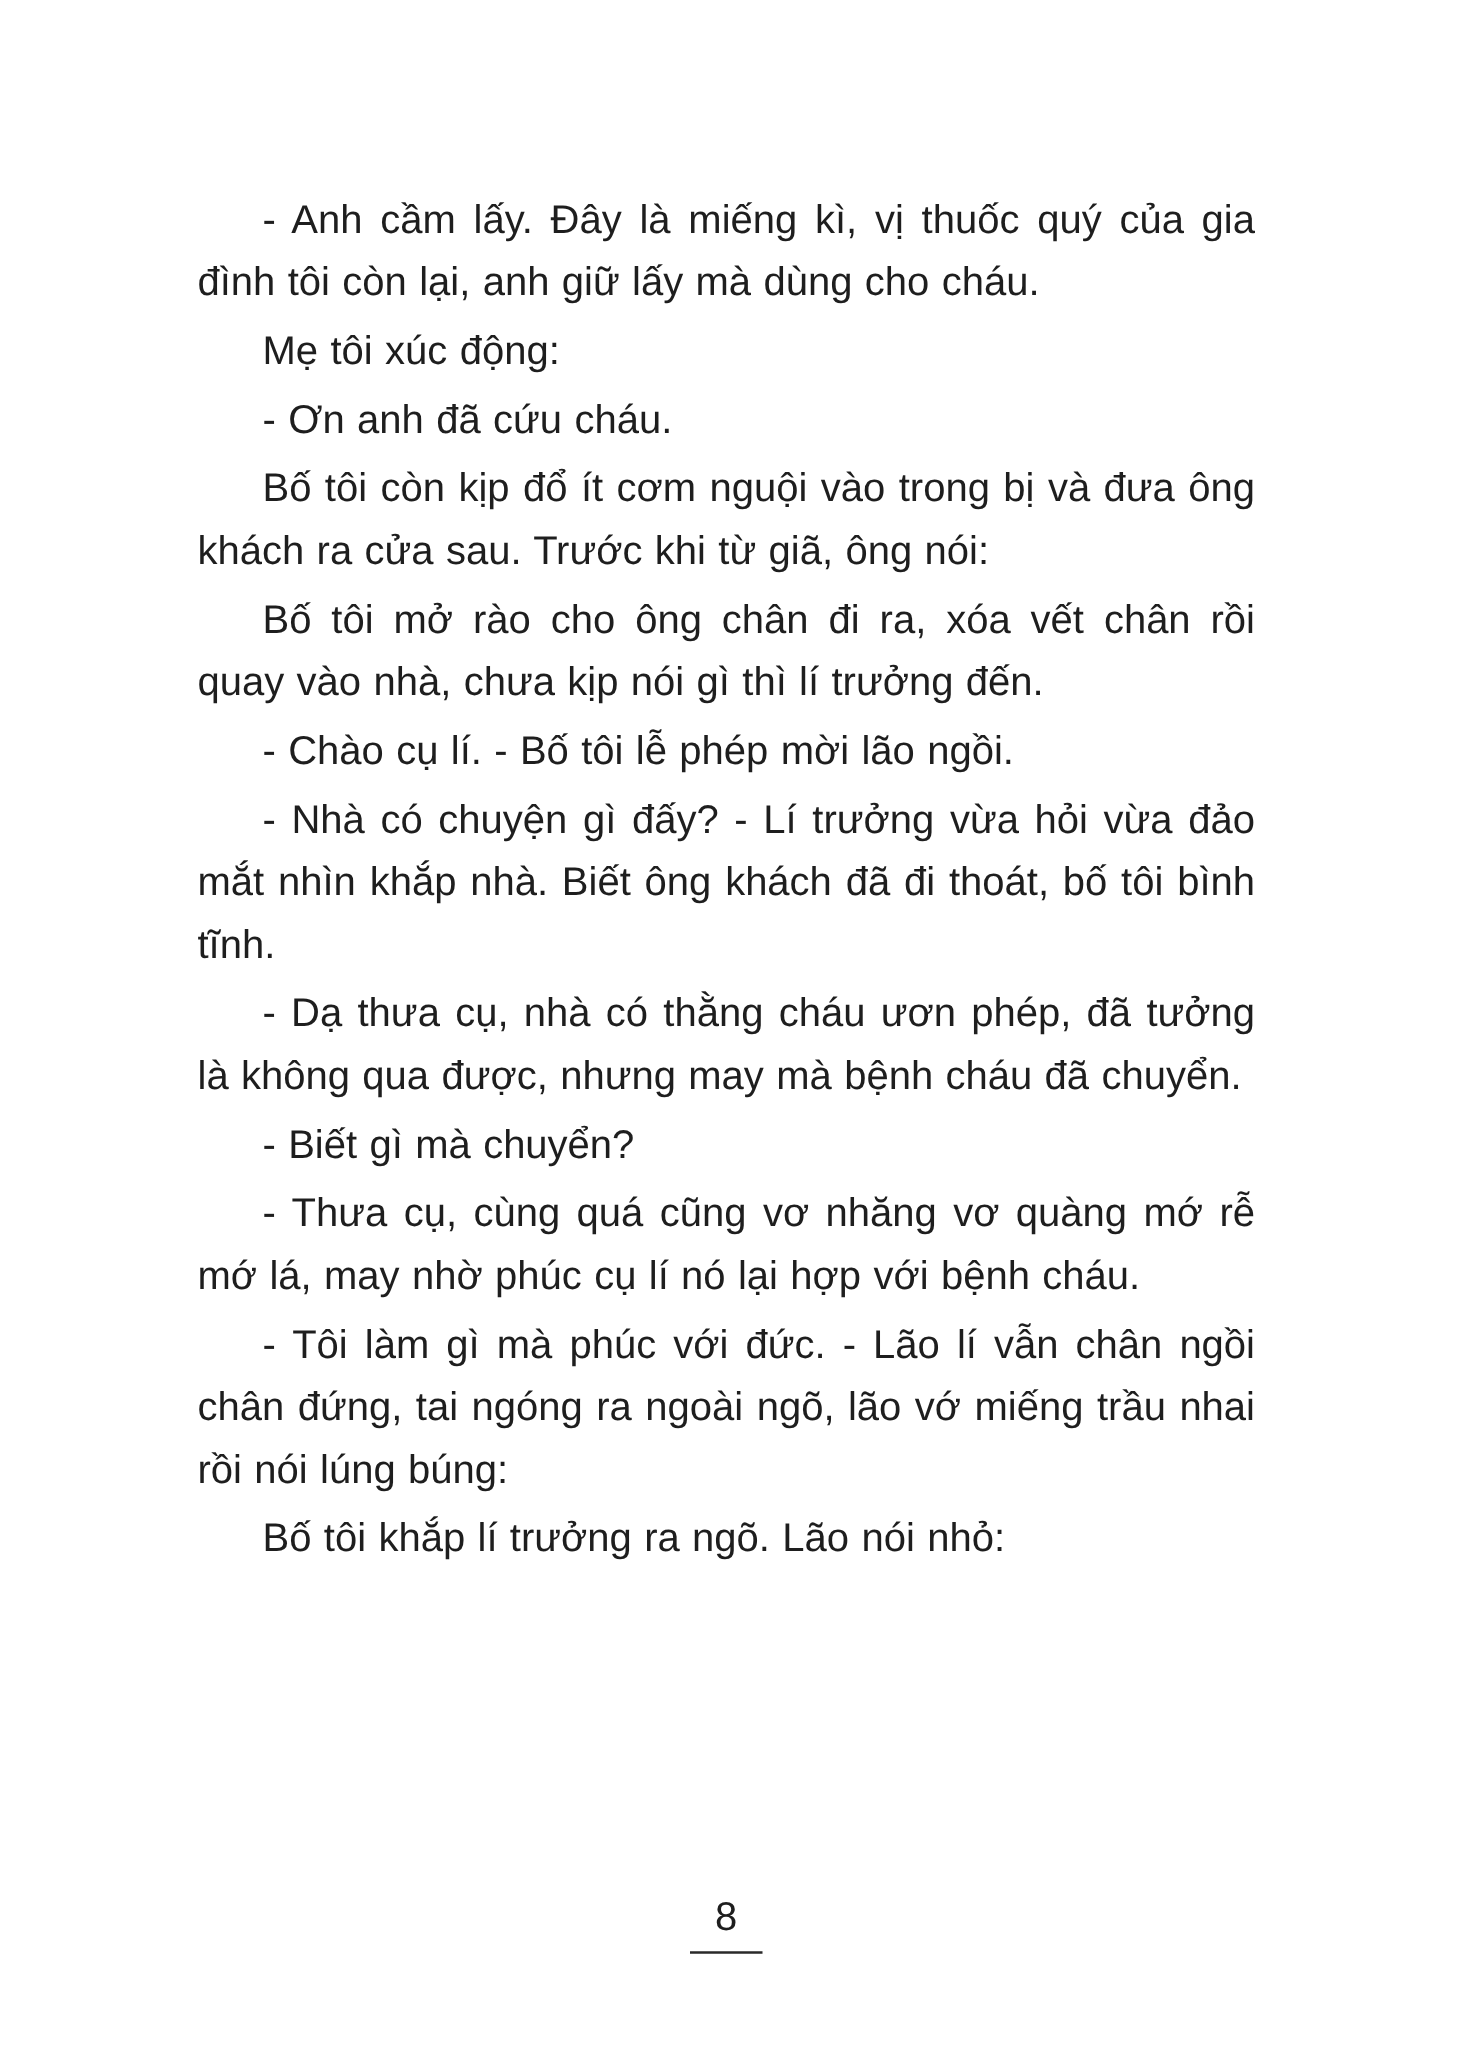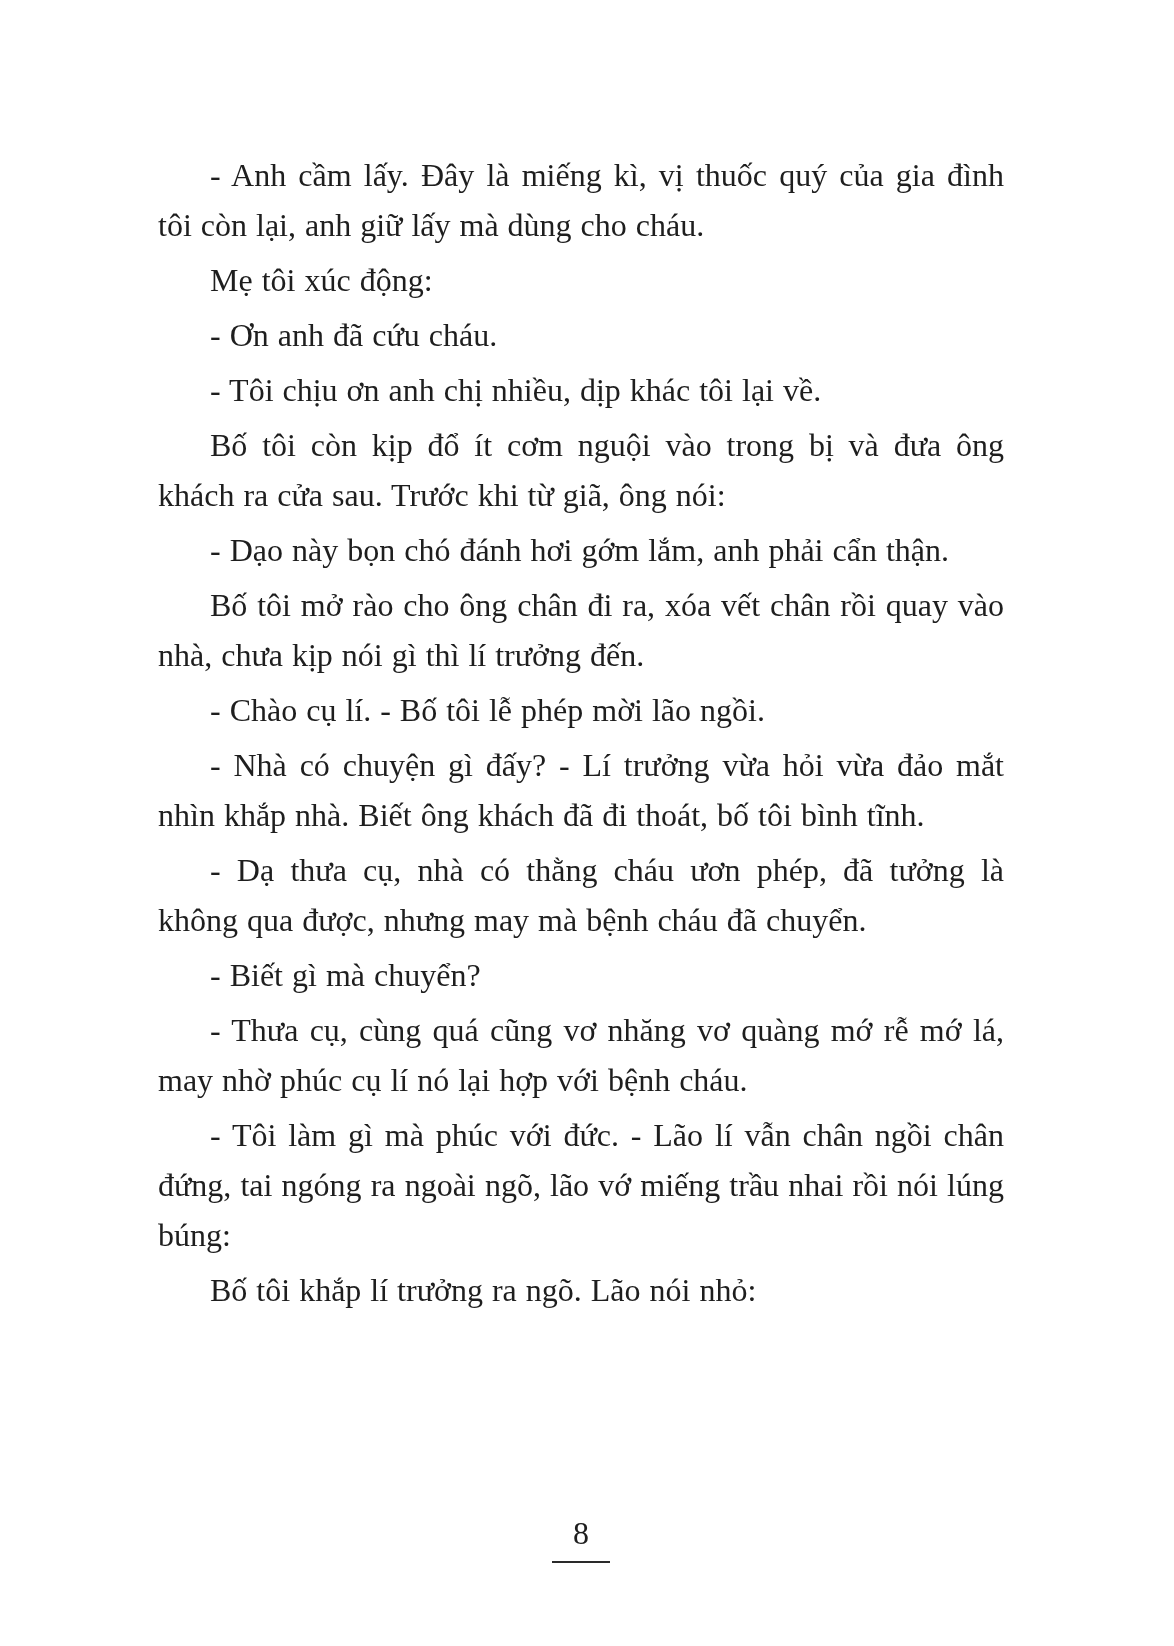--- a/index.html
+++ b/index.html
@@ -6,21 +6,21 @@
     margin: 0;
     padding: 0;
     background: #ffffff;
   }
   .page {
     position: relative;
     width: 1025px;
     height: 1646px;
     background: #ffffff;
     overflow: hidden;
-    font-family: Liberation Serif, serif;
+    font-family: Liberation Sans, sans-serif;
     color: #1e1e1e;
   }
   .text-block {
     position: absolute;
     left: 158px;
     top: 150px;
     width: 846px;
   }
   .para {
     font-size: 32px;
@@ -52,23 +52,21 @@
 </style>
 </head>
 <body>
 
 <div class="page">
 
   <div class="text-block">
     <p class="para">- Anh cầm lấy. Đây là miếng kì, vị thuốc quý của gia đình tôi còn lại, anh giữ lấy mà dùng cho cháu.</p>
     <p class="para">Mẹ tôi xúc động:</p>
     <p class="para">- Ơn anh đã cứu cháu.</p>
-    <p class="para">- Tôi chịu ơn anh chị nhiều, dịp khác tôi lại về.</p>
     <p class="para">Bố tôi còn kịp đổ ít cơm nguội vào trong bị và đưa ông khách ra cửa sau. Trước khi từ giã, ông nói:</p>
-    <p class="para">- Dạo này bọn chó đánh hơi gớm lắm, anh phải cẩn thận.</p>
     <p class="para">Bố tôi mở rào cho ông chân đi ra, xóa vết chân rồi quay vào nhà, chưa kịp nói gì thì lí trưởng đến.</p>
     <p class="para">- Chào cụ lí. - Bố tôi lễ phép mời lão ngồi.</p>
     <p class="para">- Nhà có chuyện gì đấy? - Lí trưởng vừa hỏi vừa đảo mắt nhìn khắp nhà. Biết ông khách đã đi thoát, bố tôi bình tĩnh.</p>
     <p class="para">- Dạ thưa cụ, nhà có thằng cháu ươn phép, đã tưởng là không qua được, nhưng may mà bệnh cháu đã chuyển.</p>
     <p class="para">- Biết gì mà chuyển?</p>
     <p class="para">- Thưa cụ, cùng quá cũng vơ nhăng vơ quàng mớ rễ mớ lá, may nhờ phúc cụ lí nó lại hợp với bệnh cháu.</p>
     <p class="para">- Tôi làm gì mà phúc với đức. - Lão lí vẫn chân ngồi chân đứng, tai ngóng ra ngoài ngõ, lão vớ miếng trầu nhai rồi nói lúng búng:</p>
     <p class="para">Bố tôi khắp lí trưởng ra ngõ. Lão nói nhỏ:</p>
   </div>
 

